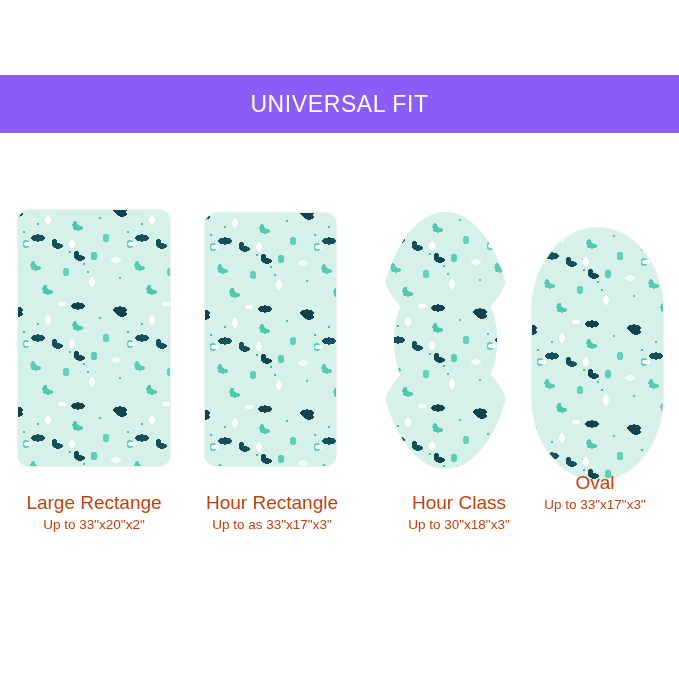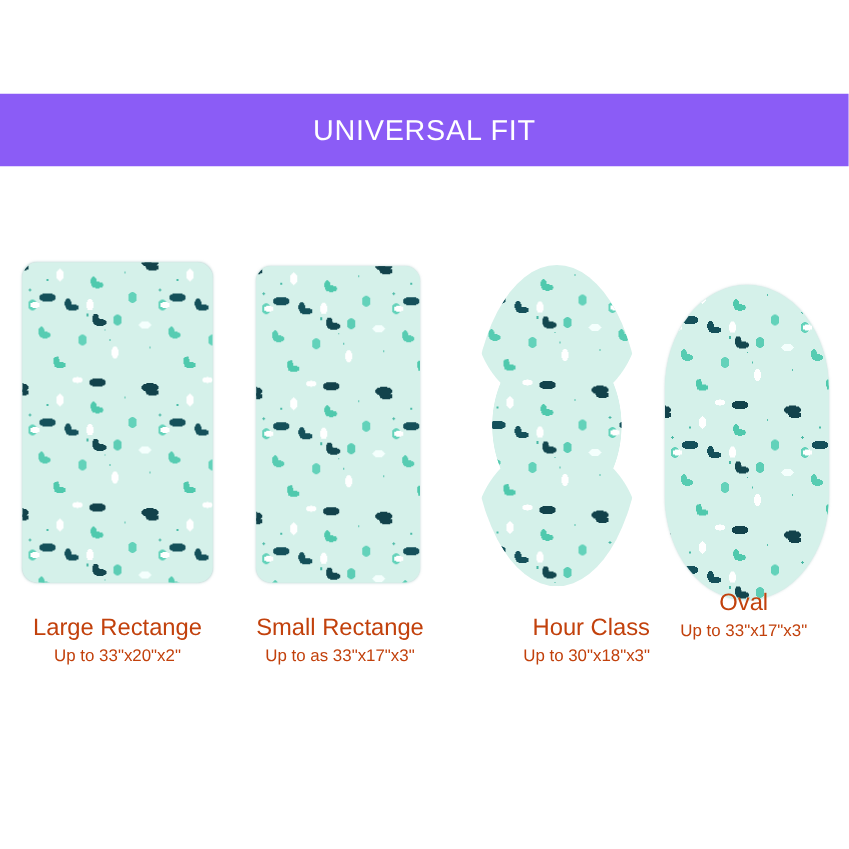--- a/index.html
+++ b/index.html
@@ -184,25 +184,25 @@
   </div>
 
 </div>
 
 <div class="caption" style="left:4px;top:492px;width:180px;">
   <div class="name">Large Rectange</div>
   <div class="size">Up to 33"x20"x2"</div>
 </div>
 
 <div class="caption" style="left:182px;top:492px;width:180px;">
-  <div class="name">Small Rectange</div>
+  <div class="name">Hour Rectangle</div>
   <div class="size">Up to as 33"x17"x3"</div>
 </div>
 
-<div class="caption" style="left:348px;top:492px;width:172px;text-align:right;">
+<div class="caption" style="left:373px;top:492px;width:172px;">
   <div class="name">Hour Class</div>
   <div class="size">Up to 30"x18"x3"</div>
 </div>
 
 <div class="caption" style="left:511px;top:472px;width:168px;">
   <div class="name">Oval</div>
   <div class="size">Up to 33"x17"x3"</div>
 </div>
 
 </body></html>

